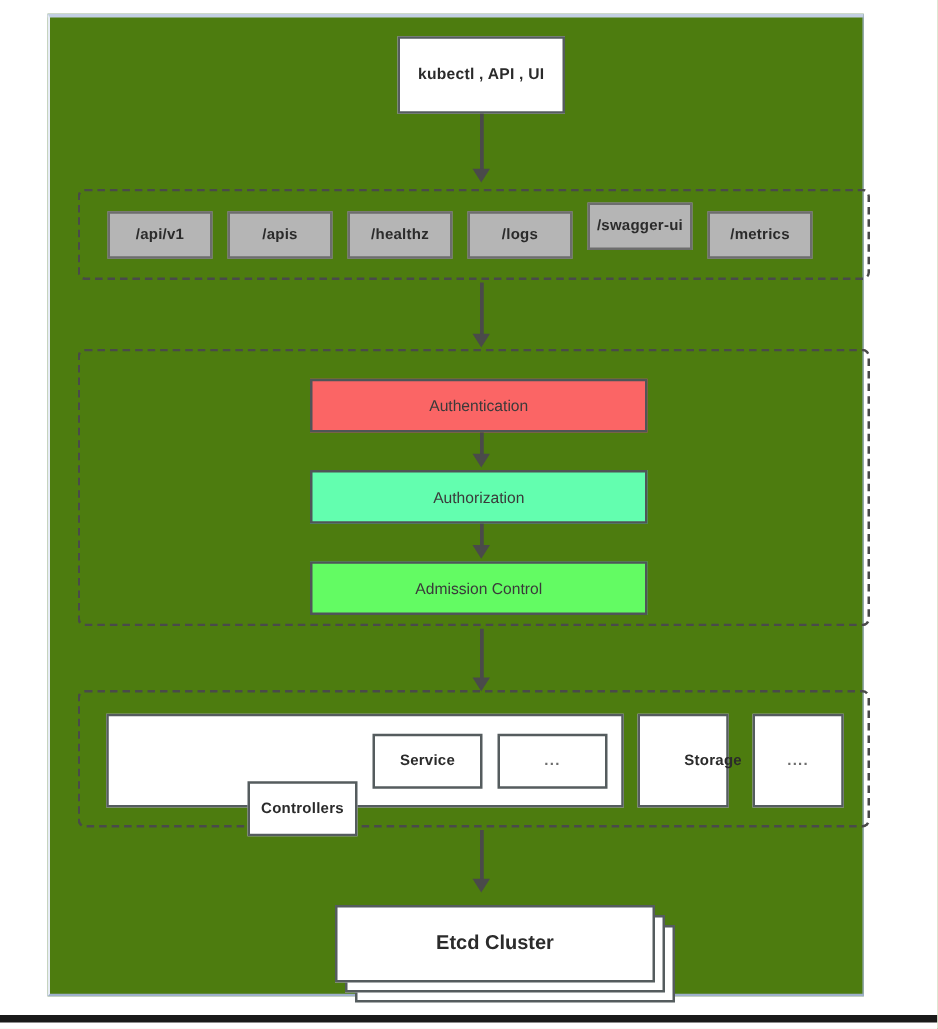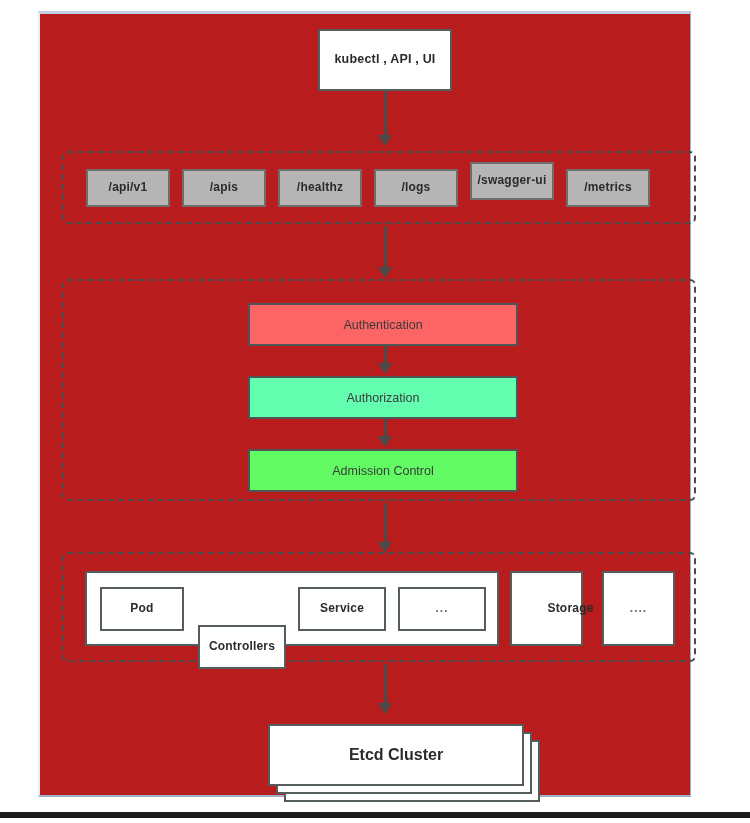--- a/index.html
+++ b/index.html
@@ -23,21 +23,21 @@
     position: absolute;
     left: 38px;
     top: 11px;
     width: 653px;
     height: 786px;
     border-top: 3px solid #c3cfe2;
     border-left: 2px solid #e7ecf5;
     border-right: 1px solid #9fb0cb;
     border-bottom: 2px solid #9fb0cb;
     box-sizing: border-box;
-    background: #b91c1c;
+    background: #4d7c0f;
   }
 
   
   #bottom-band {
     position: absolute;
     left: 0;
     top: 812px;
     width: 750px;
     height: 6px;
     background: #1a1a1a;
@@ -187,23 +187,20 @@
     </div>
 
     <div class="arrow" style="left:344px; top:489px; height:42px;"></div>
     <div class="arrow-head" style="left:338px; top:528px;"></div>
 
     <div class="dashed-group" style="left:22px; top:538px; width:634px; height:110px;">
     </div>
 
     <div class="box box-outline" style="left:45px; top:557px; width:414px; height:75px;"></div>
 
-    <div class="box box-outline" style="left:60px; top:573px; width:84px; height:44px;">
-      <span>Pod</span>
-    </div>
     <div class="box box-outline" style="left:158px; top:573px; width:88px; height:44px;margin-top:38px;">
       <span>Controllers</span>
     </div>
     <div class="box box-outline" style="left:258px; top:573px; width:88px; height:44px;">
       <span>Service</span>
     </div>
     <div class="box box-outline dots" style="left:358px; top:573px; width:88px; height:44px; color:#6d6d6d;">
       <span>...</span>
     </div>
 

